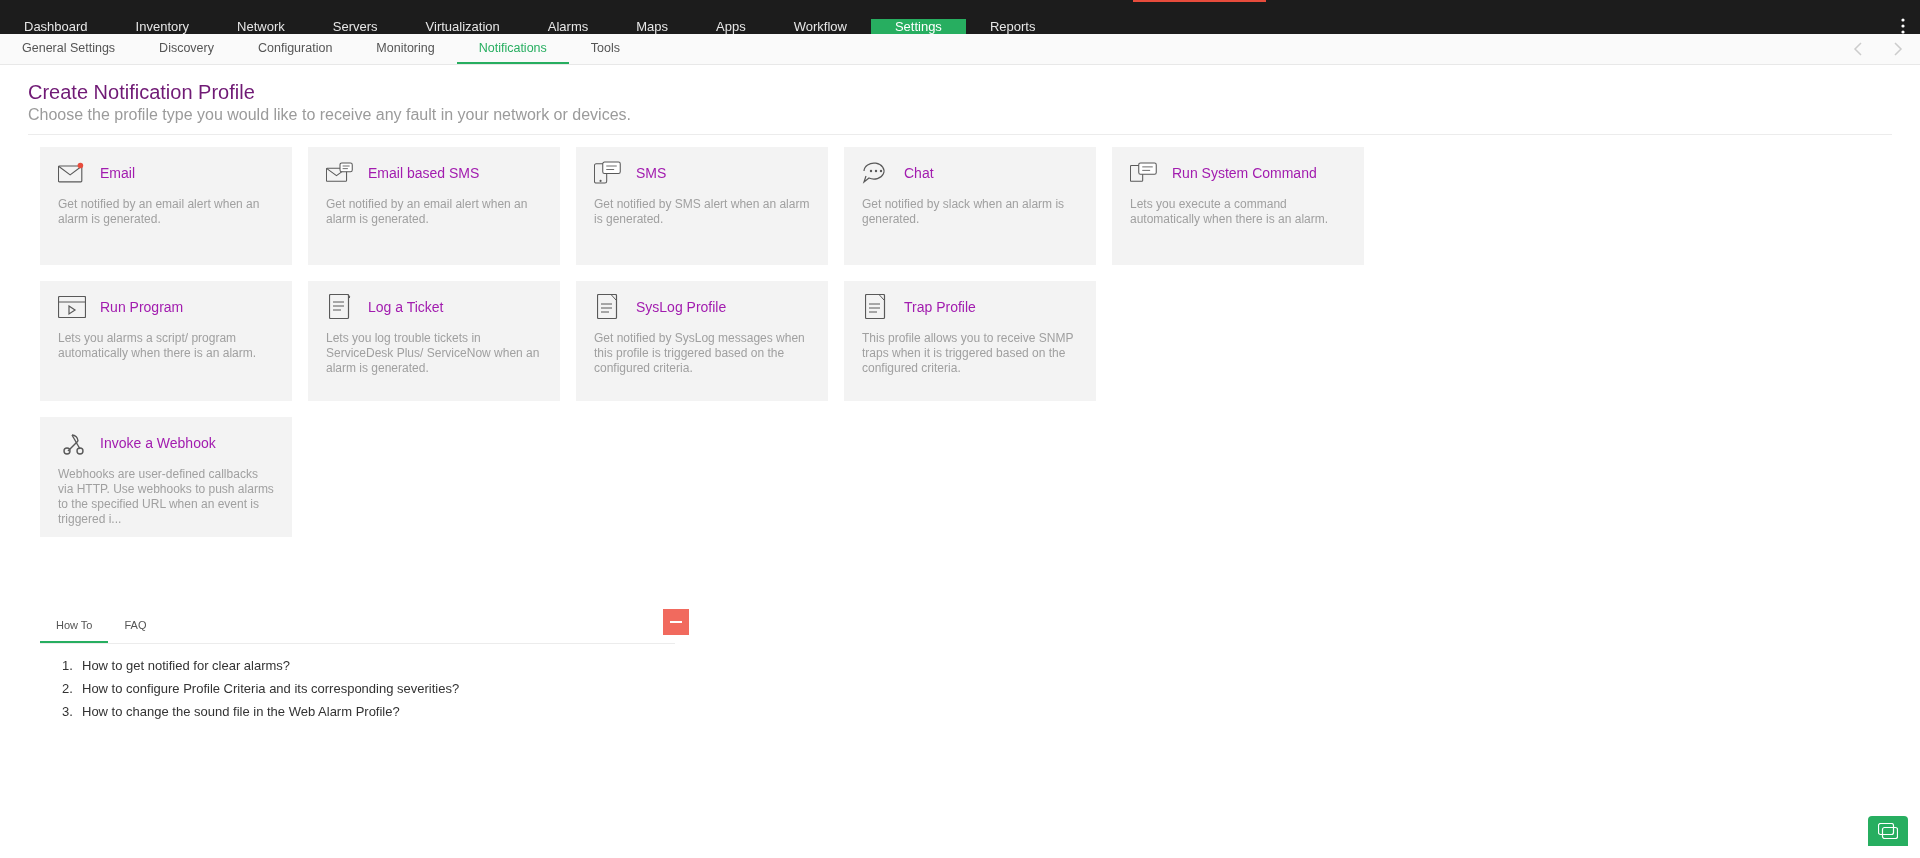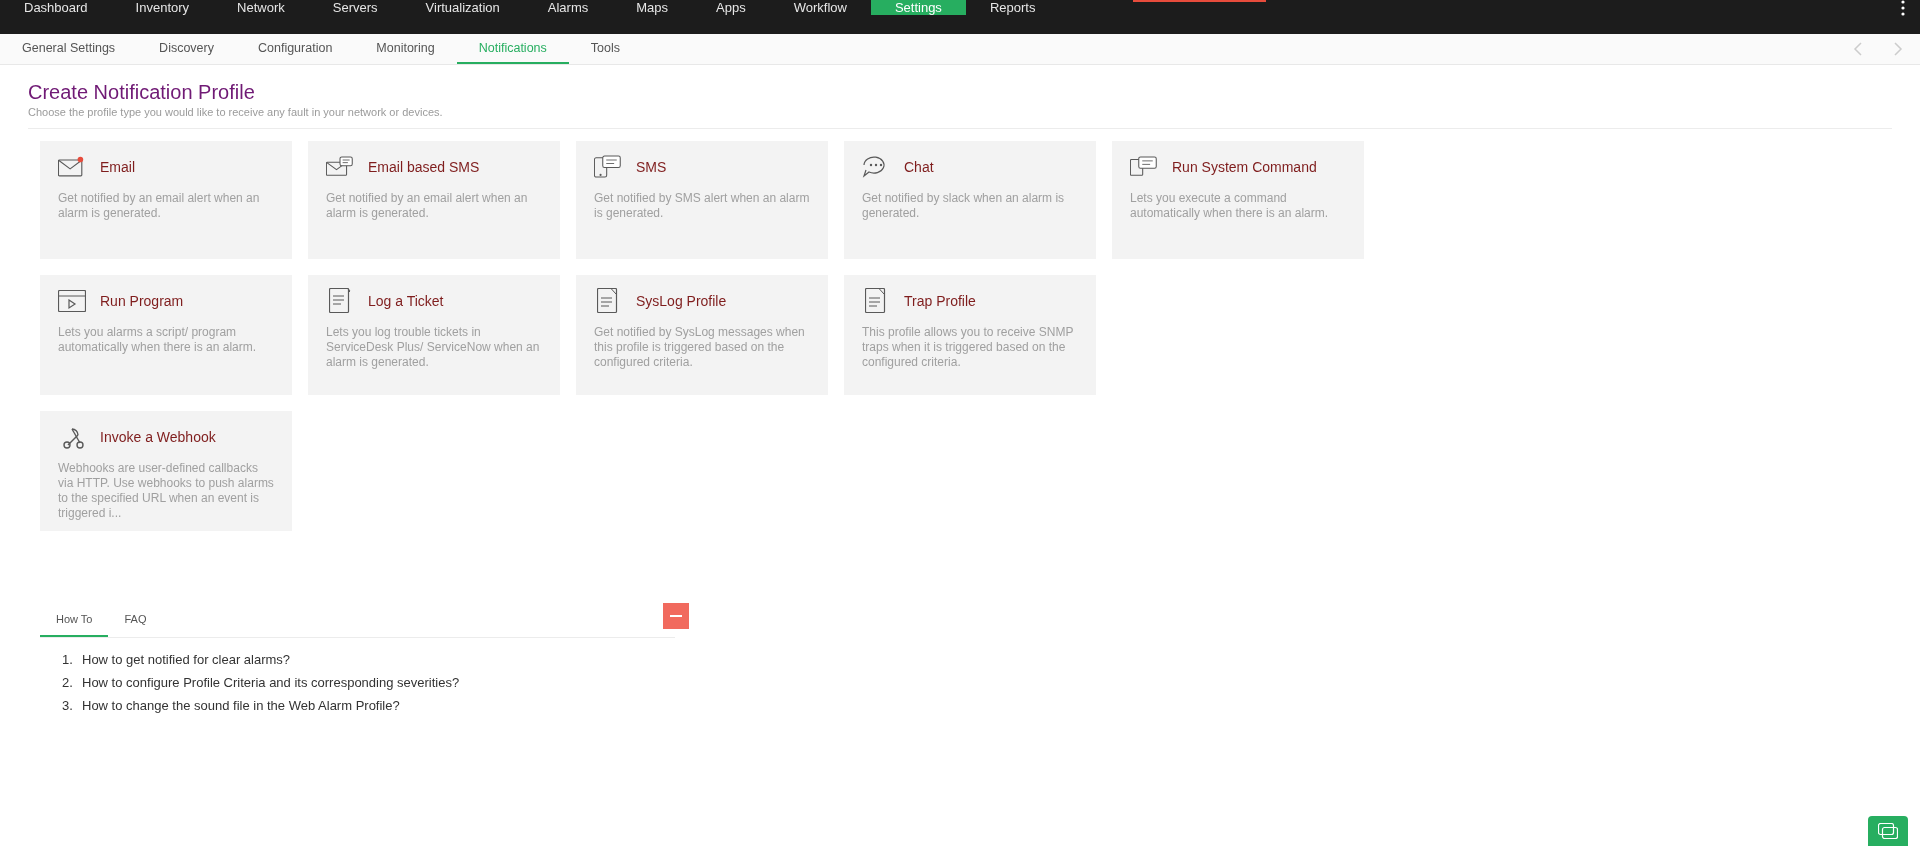--- a/index.html
+++ b/index.html
@@ -13,21 +13,21 @@
   }
   .top-red-strip {
     position: absolute;
     top: 0; left: 1133px; width: 133px; height: 2px;
     background: #e74c3c;
   }
   .topnav {
     height: 34px;
     background: #1c1c1c;
     display: flex;
-    align-items: flex-start;
+    align-items: flex-end;
     color: #fff;
     font-size: 13px;
   }
   .topnav .item {
     display: flex;
     align-items: center;
     padding: 0 24px;
     color: #e6e6e6;
     white-space: nowrap;
     cursor: pointer;
@@ -71,21 +71,21 @@
     padding: 12px 28px 0 28px;
     height: calc(858px - 34px - 31px);
     overflow-y:auto;
   }
   .page-title {
     font-size:20px;
     color:#701a75;
     margin:4px 0 2px 0;
   }
   .page-sub {
-    font-size:11px;
+    font-size:16px;
     color:#9b9b9b;
     margin-bottom:10px;
   }
   .divider {
     border-top:1px solid #ececec;
     margin-bottom:12px;
   }
   .cards-area {
     padding: 0 12px 24px 12px;
   }
@@ -102,21 +102,21 @@
     cursor:pointer;
   }
   .card.tall { height: 120px; }
   .card-head {
     display:flex;
     align-items:center;
     gap:14px;
     margin-bottom:12px;
   }
   .card-head .icon { width:28px; height:24px; display:flex; align-items:center; justify-content:center; color:#595959; }
-  .card-title { font-size:14px; color:#7f1d1d; }
+  .card-title { font-size:14px; color:#a21caf; }
   .card-desc { font-size:12px; line-height:15px; color:#a0a0a0; }
   .howto-section { margin-top:34px; padding: 0 12px 40px 12px; }
   .howto-bar { display:flex; align-items:flex-end; border-bottom:1px solid #ececec; position:relative; width:635px;}
   .howto-tab { padding:8px 16px 10px 16px; font-size:11px; color:#555; cursor:pointer; border-bottom:2px solid transparent;}
   .howto-tab.active { border-bottom:2px solid #27ae60; }
   .howto-collapse {
     position:absolute; right:-14px; top:-2px;
     width:26px; height:26px; background:#f16a5e;
     color:#fff; display:flex; align-items:center; justify-content:center;
     cursor:pointer; font-size:16px;

